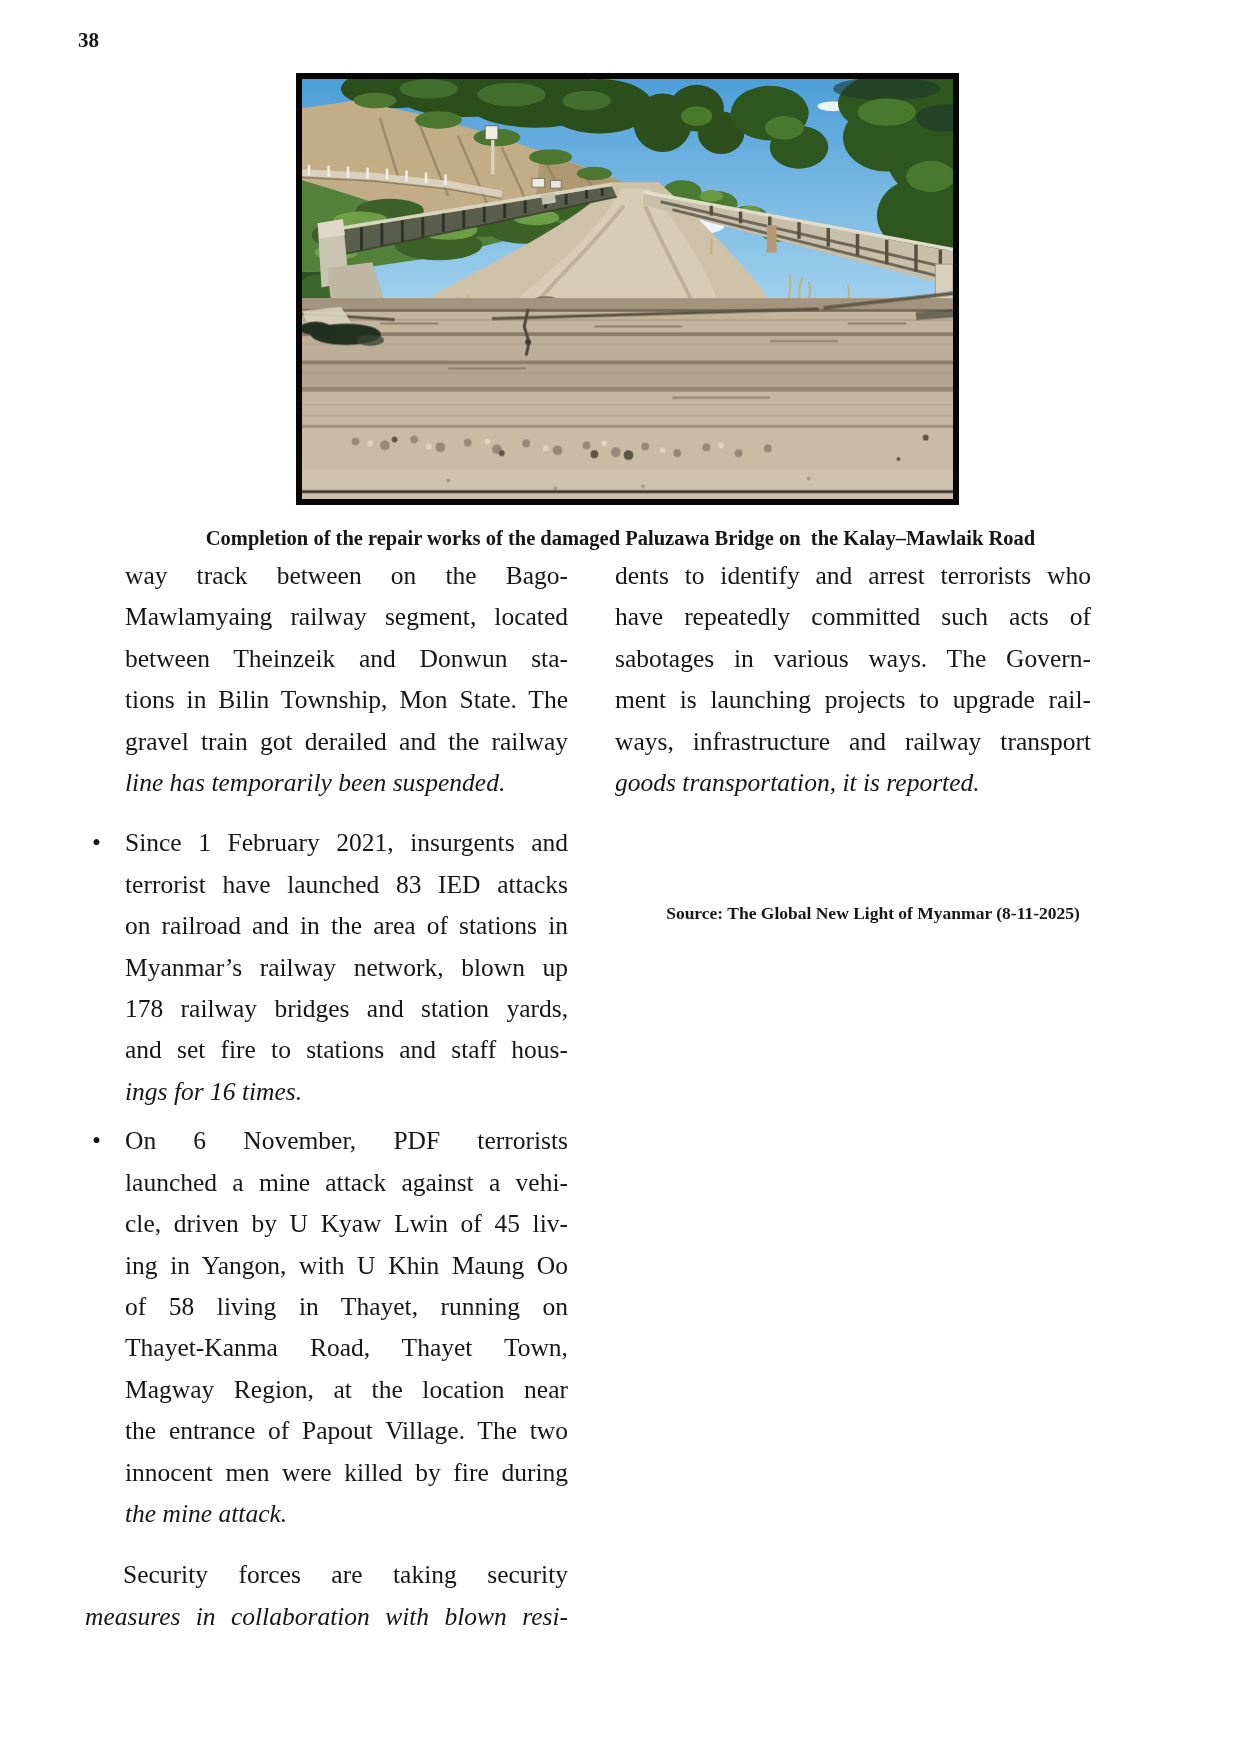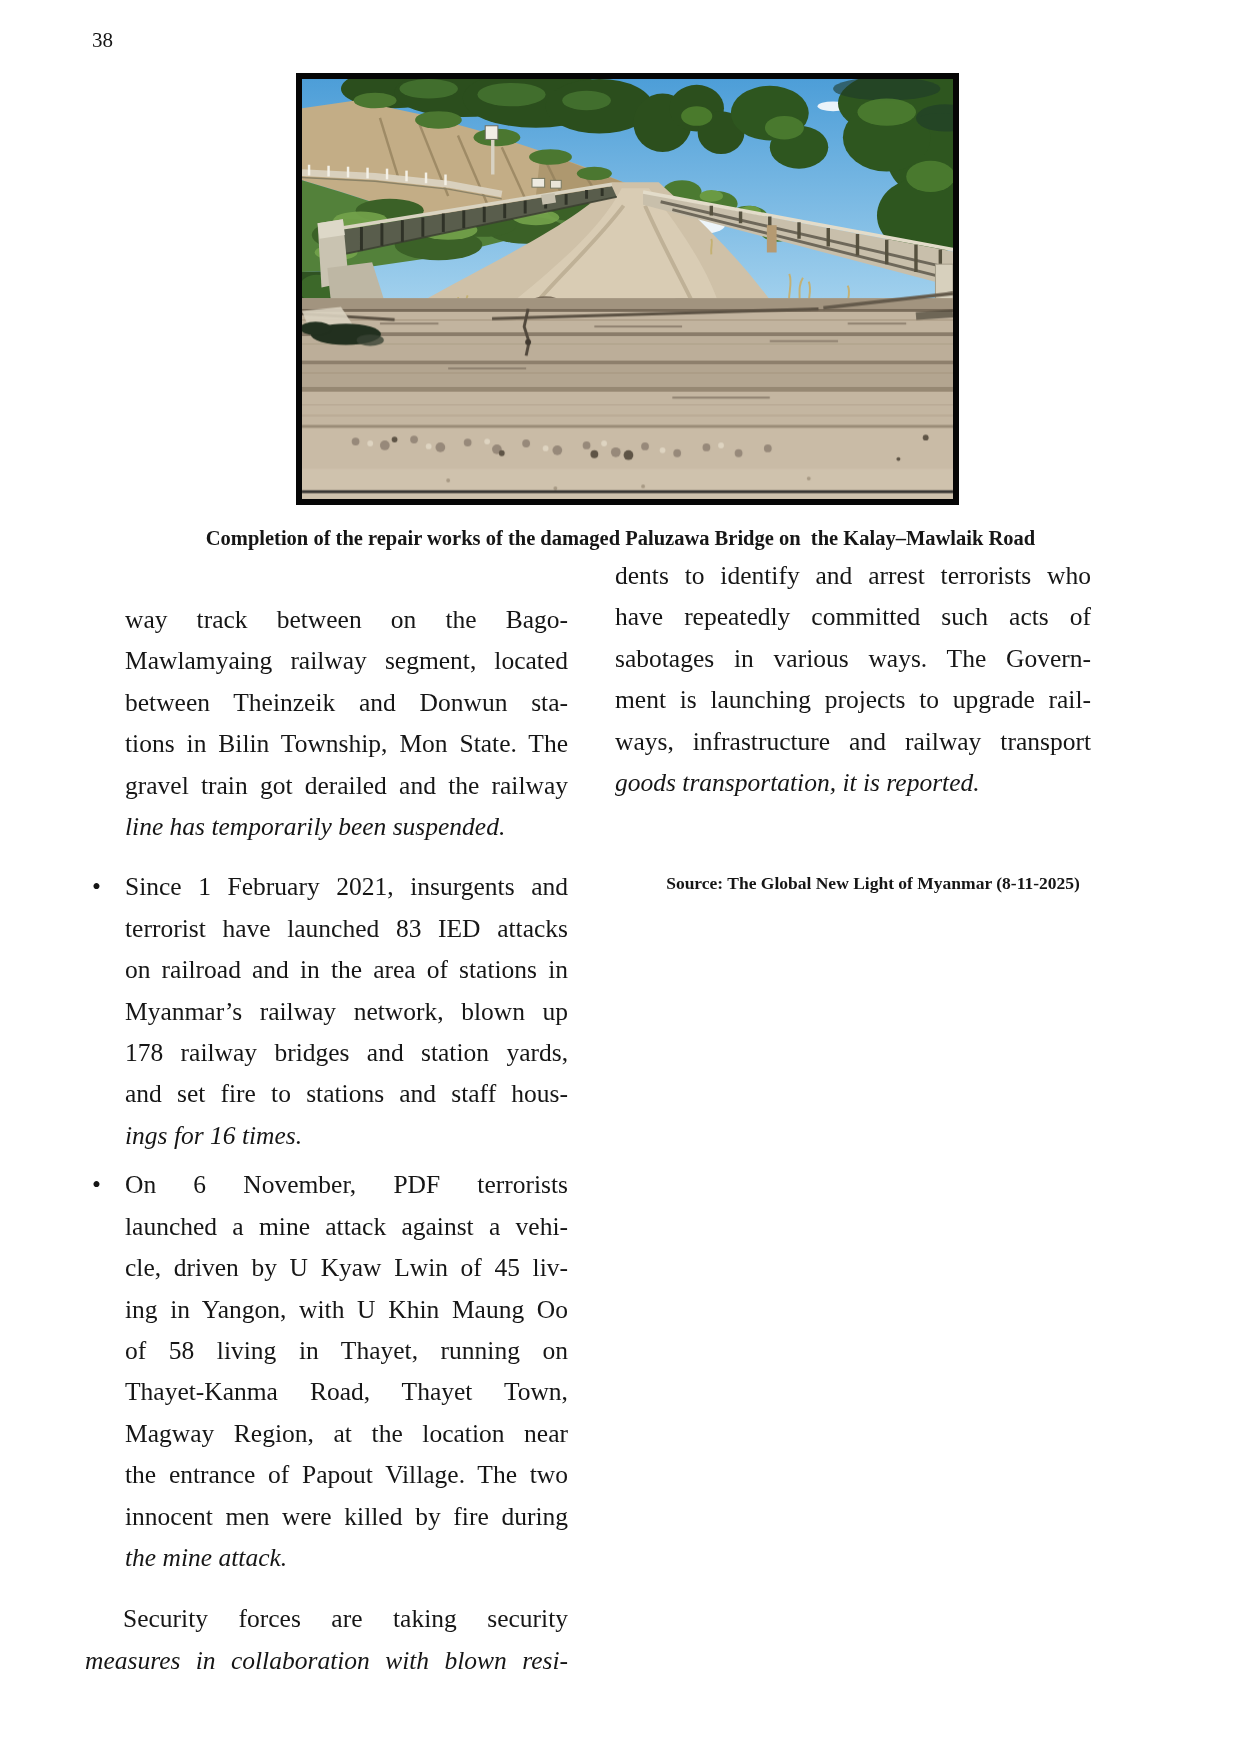--- a/index.html
+++ b/index.html
@@ -2,48 +2,48 @@
 <html><head>
 <meta charset="utf-8">
 <style>
   html,body { margin:0; padding:0; background:#ffffff; }
   .page {
     position:relative; width:1241px; height:1755px; background:#ffffff;
     font-family:"Liberation Serif", serif; color:#161616; overflow:hidden;
   }
   .page-number {
     position:absolute; left:78px; top:28px;
-    font-size:21px; font-weight:normal;margin-left:14px;
+    font-size:21px; font-weight:bold;
   }
   .photo-frame {
     position:absolute; left:296px; top:73px; width:663px; height:432px;
     border:6px solid #060606; box-sizing:border-box; background:#cfc1a8;
   }
   .photo-frame svg { display:block; width:100%; height:100%; }
   .caption {
     position:absolute; left:0; top:507px; width:1241px;
     text-align:center; font-weight:bold; font-size:20.5px; white-space:pre;margin-top:20px;
   }
   .col { position:absolute; top:555px; font-size:25.5px; line-height:41.4px; }
-  .col.left  { left:85px;  width:483px;margin-top:44px; }
+  .col.left  { left:85px;  width:483px; }
   .col.right { left:615px; width:476px; }
   .jline { text-align:justify; text-align-last:justify; }
   .jline.jlast { text-align-last:left;font-style:italic; }
   [data-justify-all] .jline.jlast { text-align-last:justify; }
   .para.indented { margin:0 0 19px 40px; }
   .bullet-item { position:relative; padding-left:40px; }
   .bullet-item.first  { margin-bottom:8px; }
   .bullet-item.second { margin-bottom:20px; }
   .bullet-marker {
     position:absolute; left:7px; top:0;
     font-size:25.5px; line-height:41.4px;
   }
   .para.closing .jline:first-child { padding-left:38px; }
   .source-line {
-    margin-top:68px; padding-left:40px; text-align:center;
+    margin-top:98px; padding-left:40px; text-align:center;
     font-weight:bold; font-size:17.5px; line-height:24px; white-space:pre;
   }
 </style>
 </head>
 <body>
 
 <div class="page">
 
   <div class="page-number">38</div>
 

